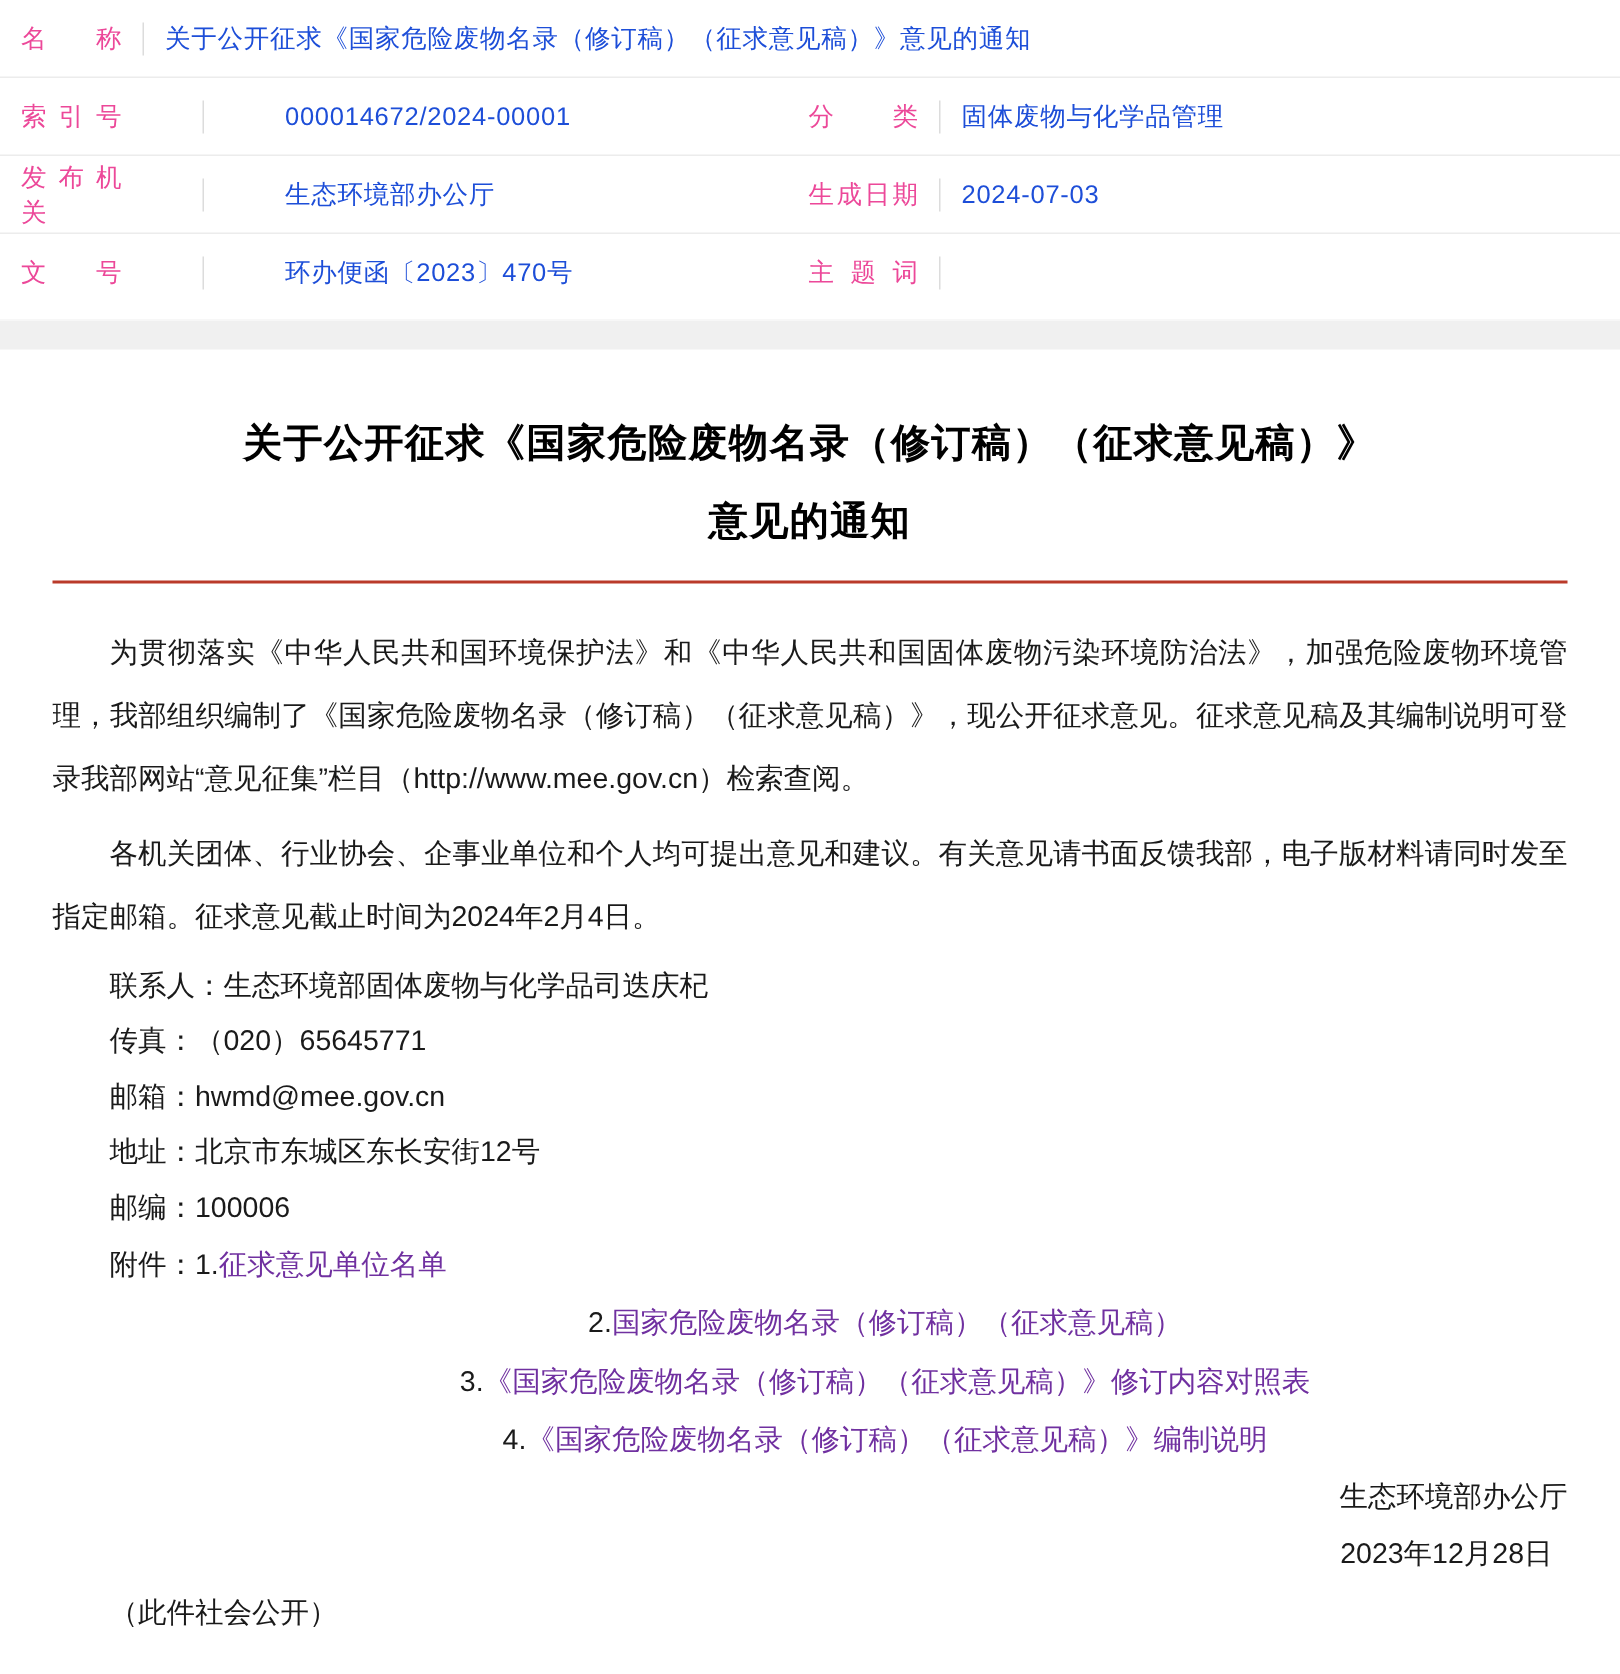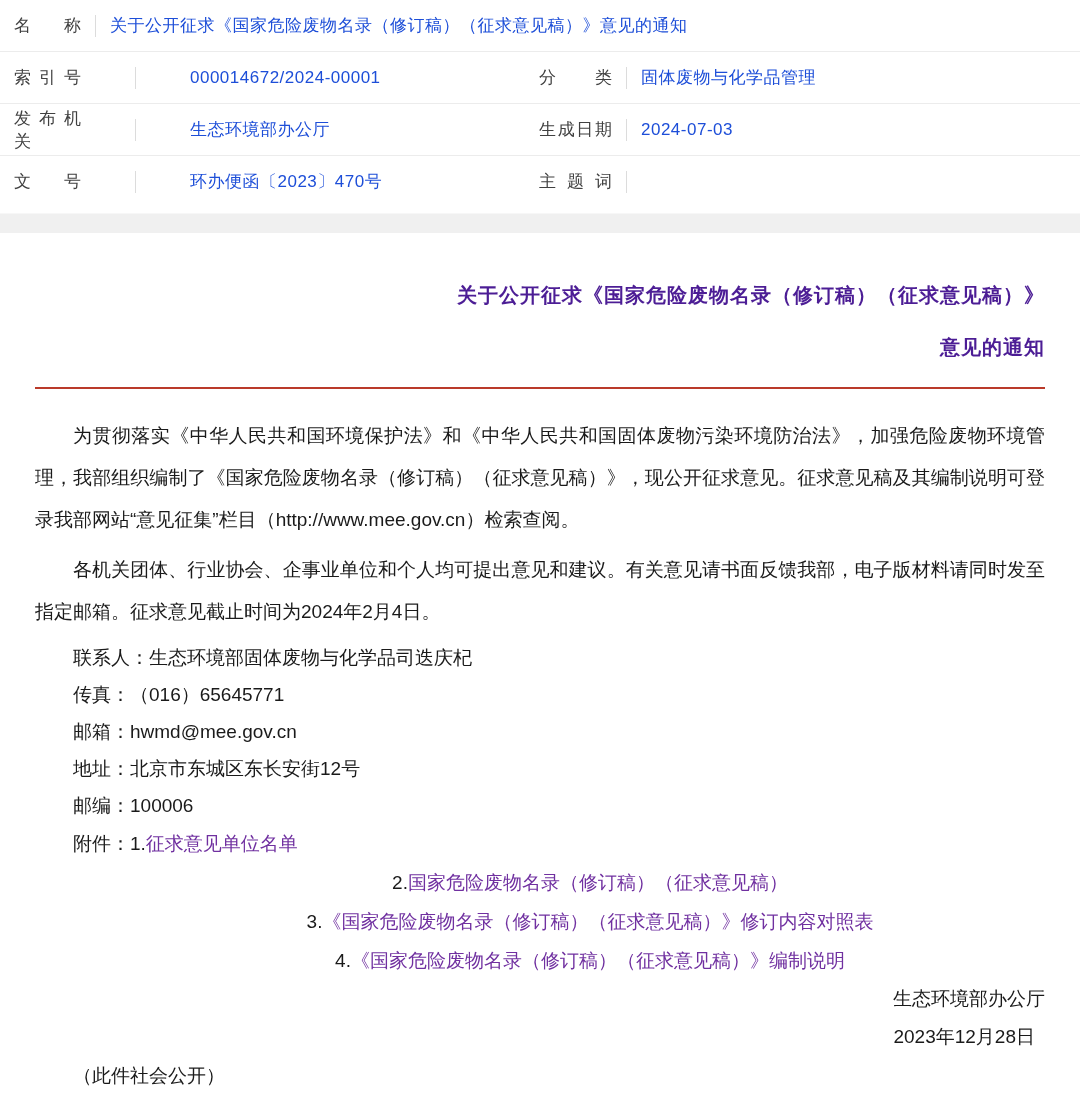--- a/index.html
+++ b/index.html
@@ -14,31 +14,31 @@
   .meta-row { display:flex; align-items:stretch; min-height:51px; border-bottom:1px solid #ececec; }
   .meta-row.last { border-bottom:none; }
   .meta-cell { display:flex; align-items:center; min-height:51px; }
   .meta-cell.left { width:537px; flex:0 0 537px;gap:40px; }
   .meta-cell.right { flex:1 1 auto; }
   .meta-cell.full { flex:1 1 auto; }
   .meta-label {
     display:inline-block; flex:0 0 auto;
     margin-left:14px; width:68px;
     text-align:justify; text-align-last:justify;
-    color:#404040; font-size:17px; letter-spacing:1px;
+    color:#ec4899; font-size:17px; letter-spacing:1px;
   }
   .meta-cell.right .meta-label { margin-left:2px; width:74px; }
   .meta-divider { flex:0 0 auto; width:1px; height:22px; background:#dcdcdc; margin:0 14px 0 13px; }
   .meta-value { font-size:17px; color:#1d4ed8; letter-spacing:0.5px; }
   
   .gray-band { height:20px; background:#f0f0f0; margin-top:6px; border-top:1px solid #f7f7f7; }
   
   .content { padding:0 35px 20px 35px; }
-  .doc-title { margin-top:36px; text-align:right; font-size:20px; font-weight:bold;
-               color:#4c1d95; line-height:52px; letter-spacing:1px; }
+  .doc-title { margin-top:36px; text-align:center; font-size:26px; font-weight:bold;
+               color:#000000; line-height:52px; letter-spacing:1px; }
   .red-rule { border:none; height:2px; background:#ba3a2a; margin-top:14px; }
   .para { font-size:19px; line-height:42px; text-indent:2em; color:#1a1a1a;
           font-weight:500; text-align:justify; }
   .para.first { margin-top:26px; }
   .para.second { margin-top:8px; }
   .contact-block { margin-top:6px; }
   .line { font-size:19px; line-height:37px; padding-left:2em; color:#1a1a1a; font-weight:500; }
   .attach-line { font-size:19px; line-height:39px; padding-left:2em; color:#1a1a1a; font-weight:500; }
   .attach-line.indent { padding-left:100px;text-align:center; }
   .link { color:#7030a0; text-decoration:none; cursor:pointer; }
@@ -102,21 +102,21 @@
     <div>关于公开征求《国家危险废物名录（修订稿）（征求意见稿）》</div>
     <div>意见的通知</div>
   </h1>
   <hr class="red-rule">
 
   <p class="para first">为贯彻落实《中华人民共和国环境保护法》和《中华人民共和国固体废物污染环境防治法》，加强危险废物环境管理，我部组织编制了《国家危险废物名录（修订稿）（征求意见稿）》，现公开征求意见。征求意见稿及其编制说明可登录我部网站“意见征集”栏目（http://www.mee.gov.cn）检索查阅。</p>
   <p class="para second">各机关团体、行业协会、企事业单位和个人均可提出意见和建议。有关意见请书面反馈我部，电子版材料请同时发至指定邮箱。征求意见截止时间为2024年2月4日。</p>
 
   <div class="contact-block">
     <div class="line">联系人：生态环境部固体废物与化学品司迭庆杞</div>
-    <div class="line">传真：（016）65645771</div>
+    <div class="line">传真：（020）65645771</div>
     <div class="line">邮箱：hwmd@mee.gov.cn</div>
     <div class="line">地址：北京市东城区东长安街12号</div>
     <div class="line">邮编：100006</div>
   </div>
 
   <div>
     <div class="attach-line">
       <span>附件：</span><span>1.</span><a class="link">征求意见单位名单</a>
     </div>
     <div class="attach-line indent">

